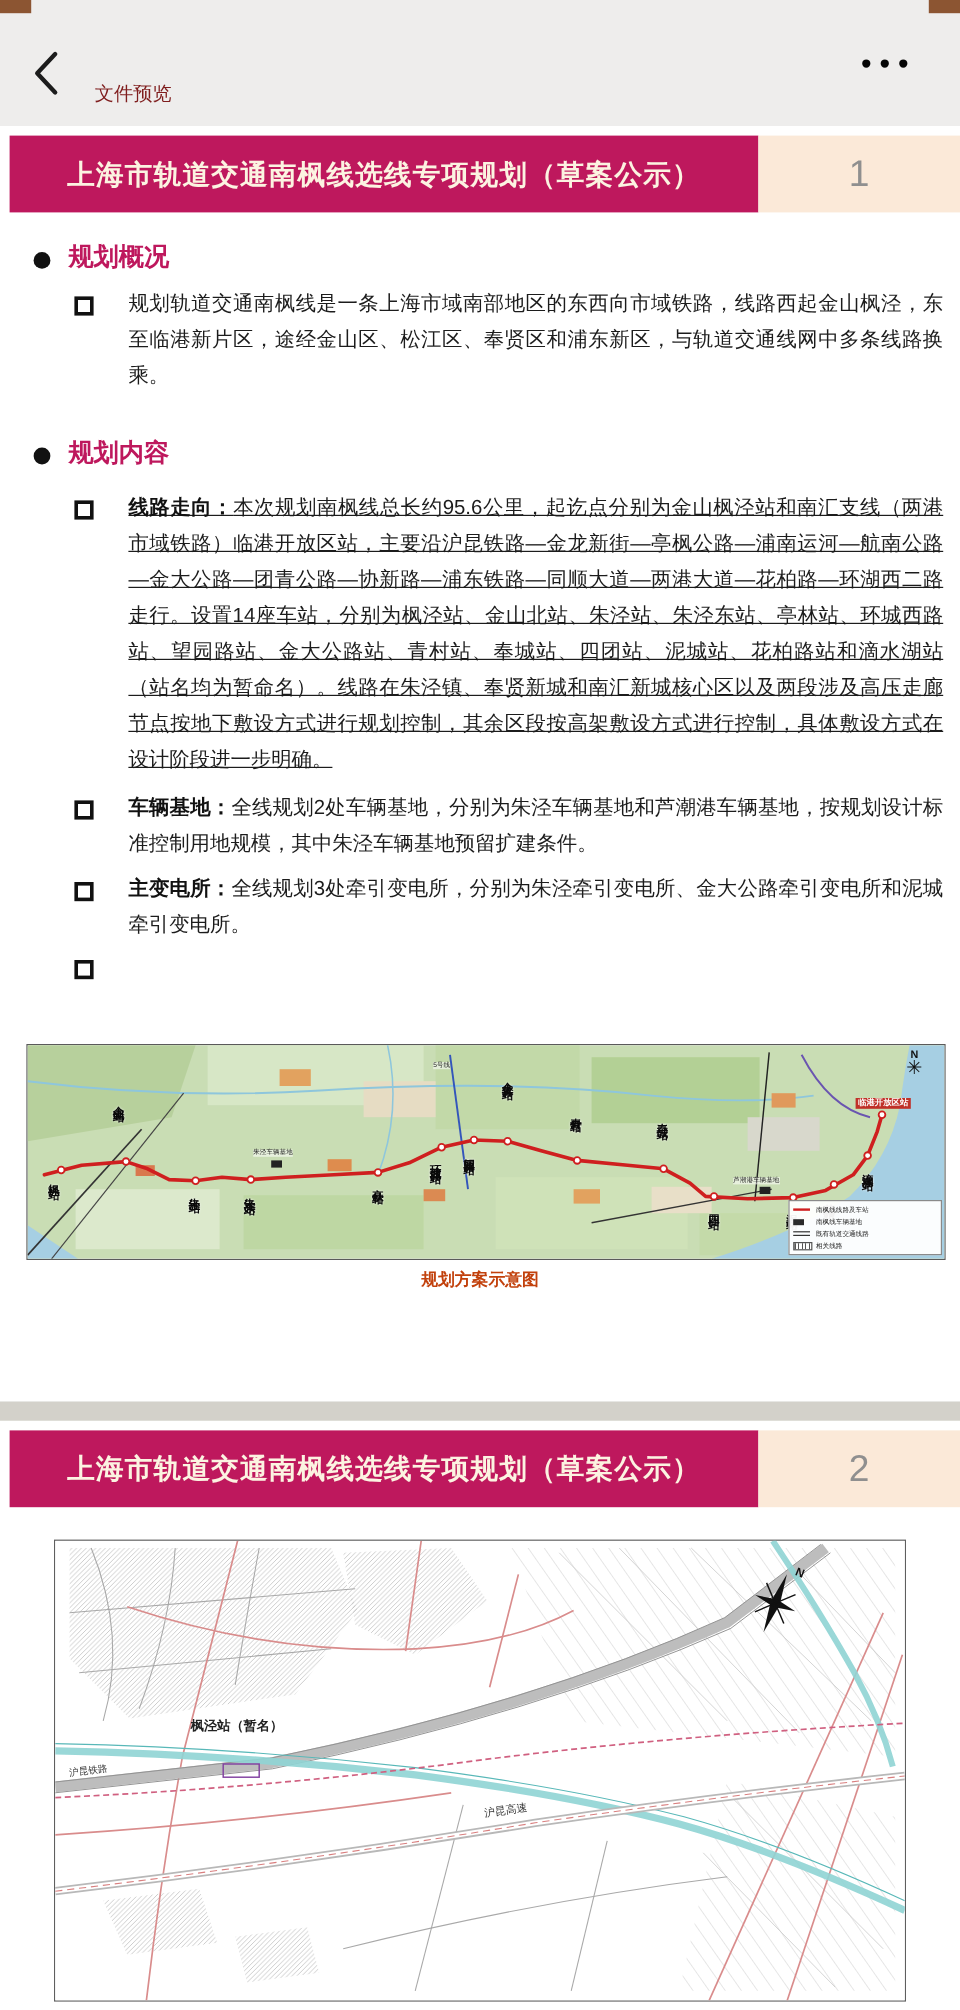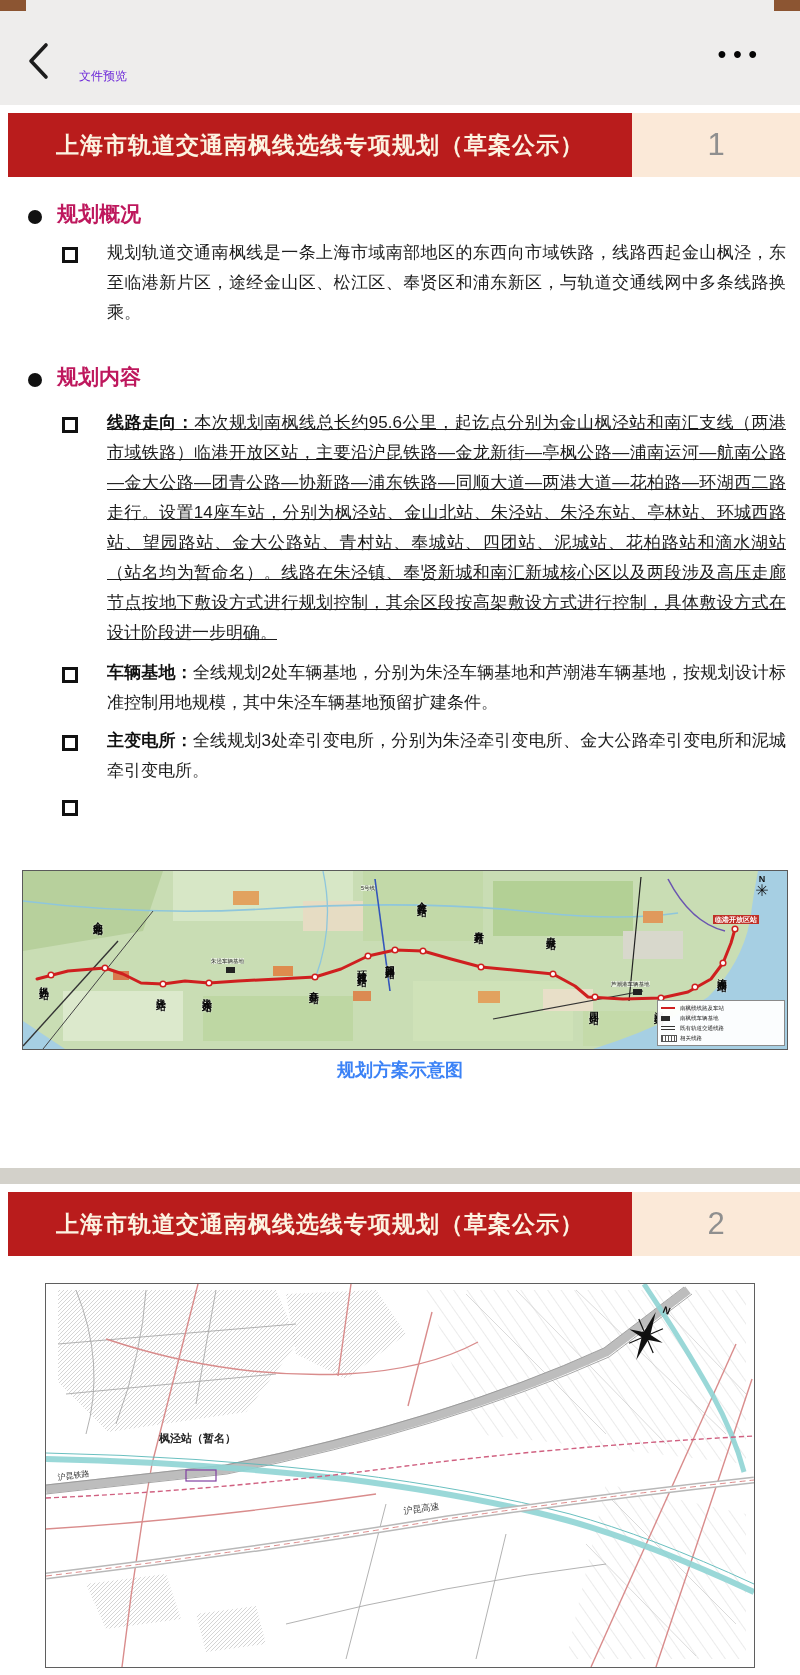--- a/index.html
+++ b/index.html
@@ -9,29 +9,29 @@
     font-family:"Liberation Sans","DejaVu Sans",sans-serif;
     -webkit-font-smoothing:antialiased;
   }
   
   .topbar{position:absolute;left:0;top:0;width:800px;height:105px;background:#eeedec;}
   .corner{position:absolute;top:0;height:11px;background:#7a3a12;opacity:.85;}
   .corner.l{left:0;width:26px;}
   .corner.r{right:0;width:26px;}
   .back{position:absolute;left:24px;top:42px;width:30px;height:38px;cursor:pointer;}
   .title{position:absolute;left:76px;top:24px;font-size:31px;color:#252525;font-weight:500;letter-spacing:.5px;}
-  .subtitle{position:absolute;left:79px;top:68px;font-size:12px;color:#6d28d9;}
+  .subtitle{position:absolute;left:79px;top:68px;font-size:16px;color:#7f1d1d;}
   .more{position:absolute;right:36px;top:40px;font-size:24px;color:#050505;letter-spacing:7px;cursor:pointer;font-weight:700;}
   
   .page1{position:absolute;left:0;top:105px;width:800px;height:1063px;background:#ffffff;}
   .page2{position:absolute;left:0;top:1184px;width:800px;height:491px;background:#ffffff;}
   .divider{position:absolute;left:0;top:1168px;width:800px;height:16px;background:#d3d1ca;}
   
   .banner{position:absolute;left:8px;right:0;height:64px;display:flex;}
-  .banner .bar{width:624px;background:#b91c1c;color:#fcf3e1;display:flex;align-items:center;justify-content:center;
+  .banner .bar{width:624px;background:#be185d;color:#fcf3e1;display:flex;align-items:center;justify-content:center;
     font-size:23px;font-weight:700;letter-spacing:1px;}
   .banner .num{flex:1;background:#fbe9d8;display:flex;align-items:center;justify-content:center;
     font-size:31px;color:#8f8f8f;font-weight:500;}
   
   .h-sec{position:absolute;left:57px;font-size:21px;font-weight:700;color:#be185d;}
   .dot-bullet{position:absolute;left:28px;width:14px;height:14px;border-radius:50%;background:#111;}
   .sq-bullet{position:absolute;left:62px;width:10px;height:10px;border:3px solid #111;}
   .para{position:absolute;left:95px;width:679px;font-size:17px;line-height:30px;color:#1c1c1c;
     text-align:justify;text-justify:inter-ideograph;margin-left:12px;}
   .para b{font-weight:700;color:#111;}
@@ -47,21 +47,21 @@
   .compass1 .star{font-size:16px;line-height:14px;}
   .legend{position:absolute;right:2px;bottom:3px;width:120px;background:rgba(255,255,255,.95);
     border:1px solid #8a8a8a;padding:2px 3px;}
   .legrow{display:flex;align-items:center;height:10px;}
   .legrow .sym{width:16px;margin-right:3px;display:flex;align-items:center;}
   .legrow .txt{font-size:5.5px;color:#222;white-space:nowrap;}
   .leg-line{width:14px;height:2px;background:#cf1f1f;}
   .leg-sq{width:9px;height:5px;background:#2a2a2a;}
   .leg-dbl{width:14px;height:4px;border-top:1.5px solid #333;border-bottom:1.5px solid #333;box-sizing:border-box;}
   .leg-hatch{width:14px;height:5px;background:repeating-linear-gradient(90deg,#555 0 1px,#fff 1px 3px);border:.5px solid #555;}
-  .caption{position:absolute;left:0;width:800px;top:953px;text-align:center;font-size:18px;font-weight:700;color:#3b82f6;}
+  .caption{position:absolute;left:0;width:800px;top:953px;text-align:center;font-size:14px;font-weight:700;color:#c2410c;}
   
   .map2{position:absolute;left:45px;top:99px;width:710px;height:385px;border:1px solid #5f5f5f;box-sizing:border-box;background:#fff;}
 </style>
 </head>
 <body>
 
 <div class="topbar">
   <div class="corner l"></div>
   <div class="corner r"></div>
   <svg class="back" viewBox="0 0 30 38">

